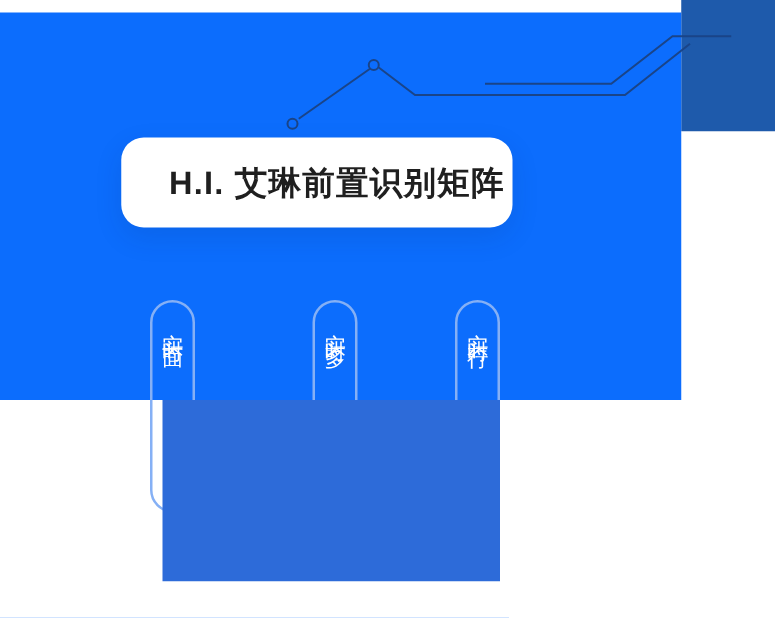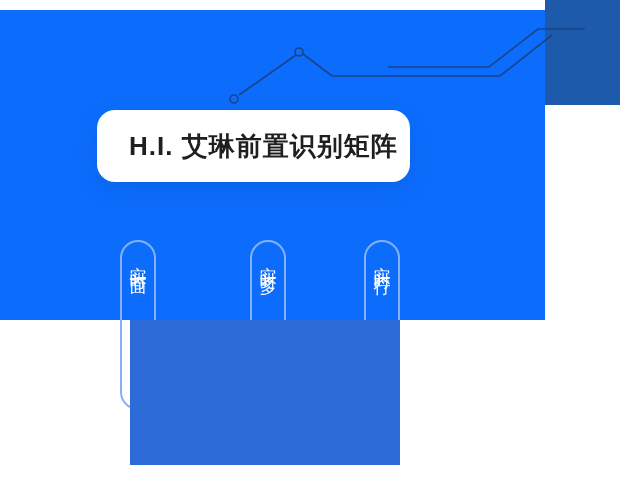--- a/index.html
+++ b/index.html
@@ -56,20 +56,21 @@
     left: 97px;
     top: 110px;
     width: 313px;
     height: 72px;
     background: #ffffff;
     border-radius: 18px;
     box-shadow: 0 8px 22px rgba(10, 40, 90, 0.12);
     z-index: 4;
     display: flex;
     align-items: center;
+    justify-content: center;
   }
   .title-card .title-text {
     padding-left: 32px;
     font-size: 26px;
     font-weight: 600;
     letter-spacing: 1px;
     color: #1f1f1f;
     white-space: nowrap;
   }
   

